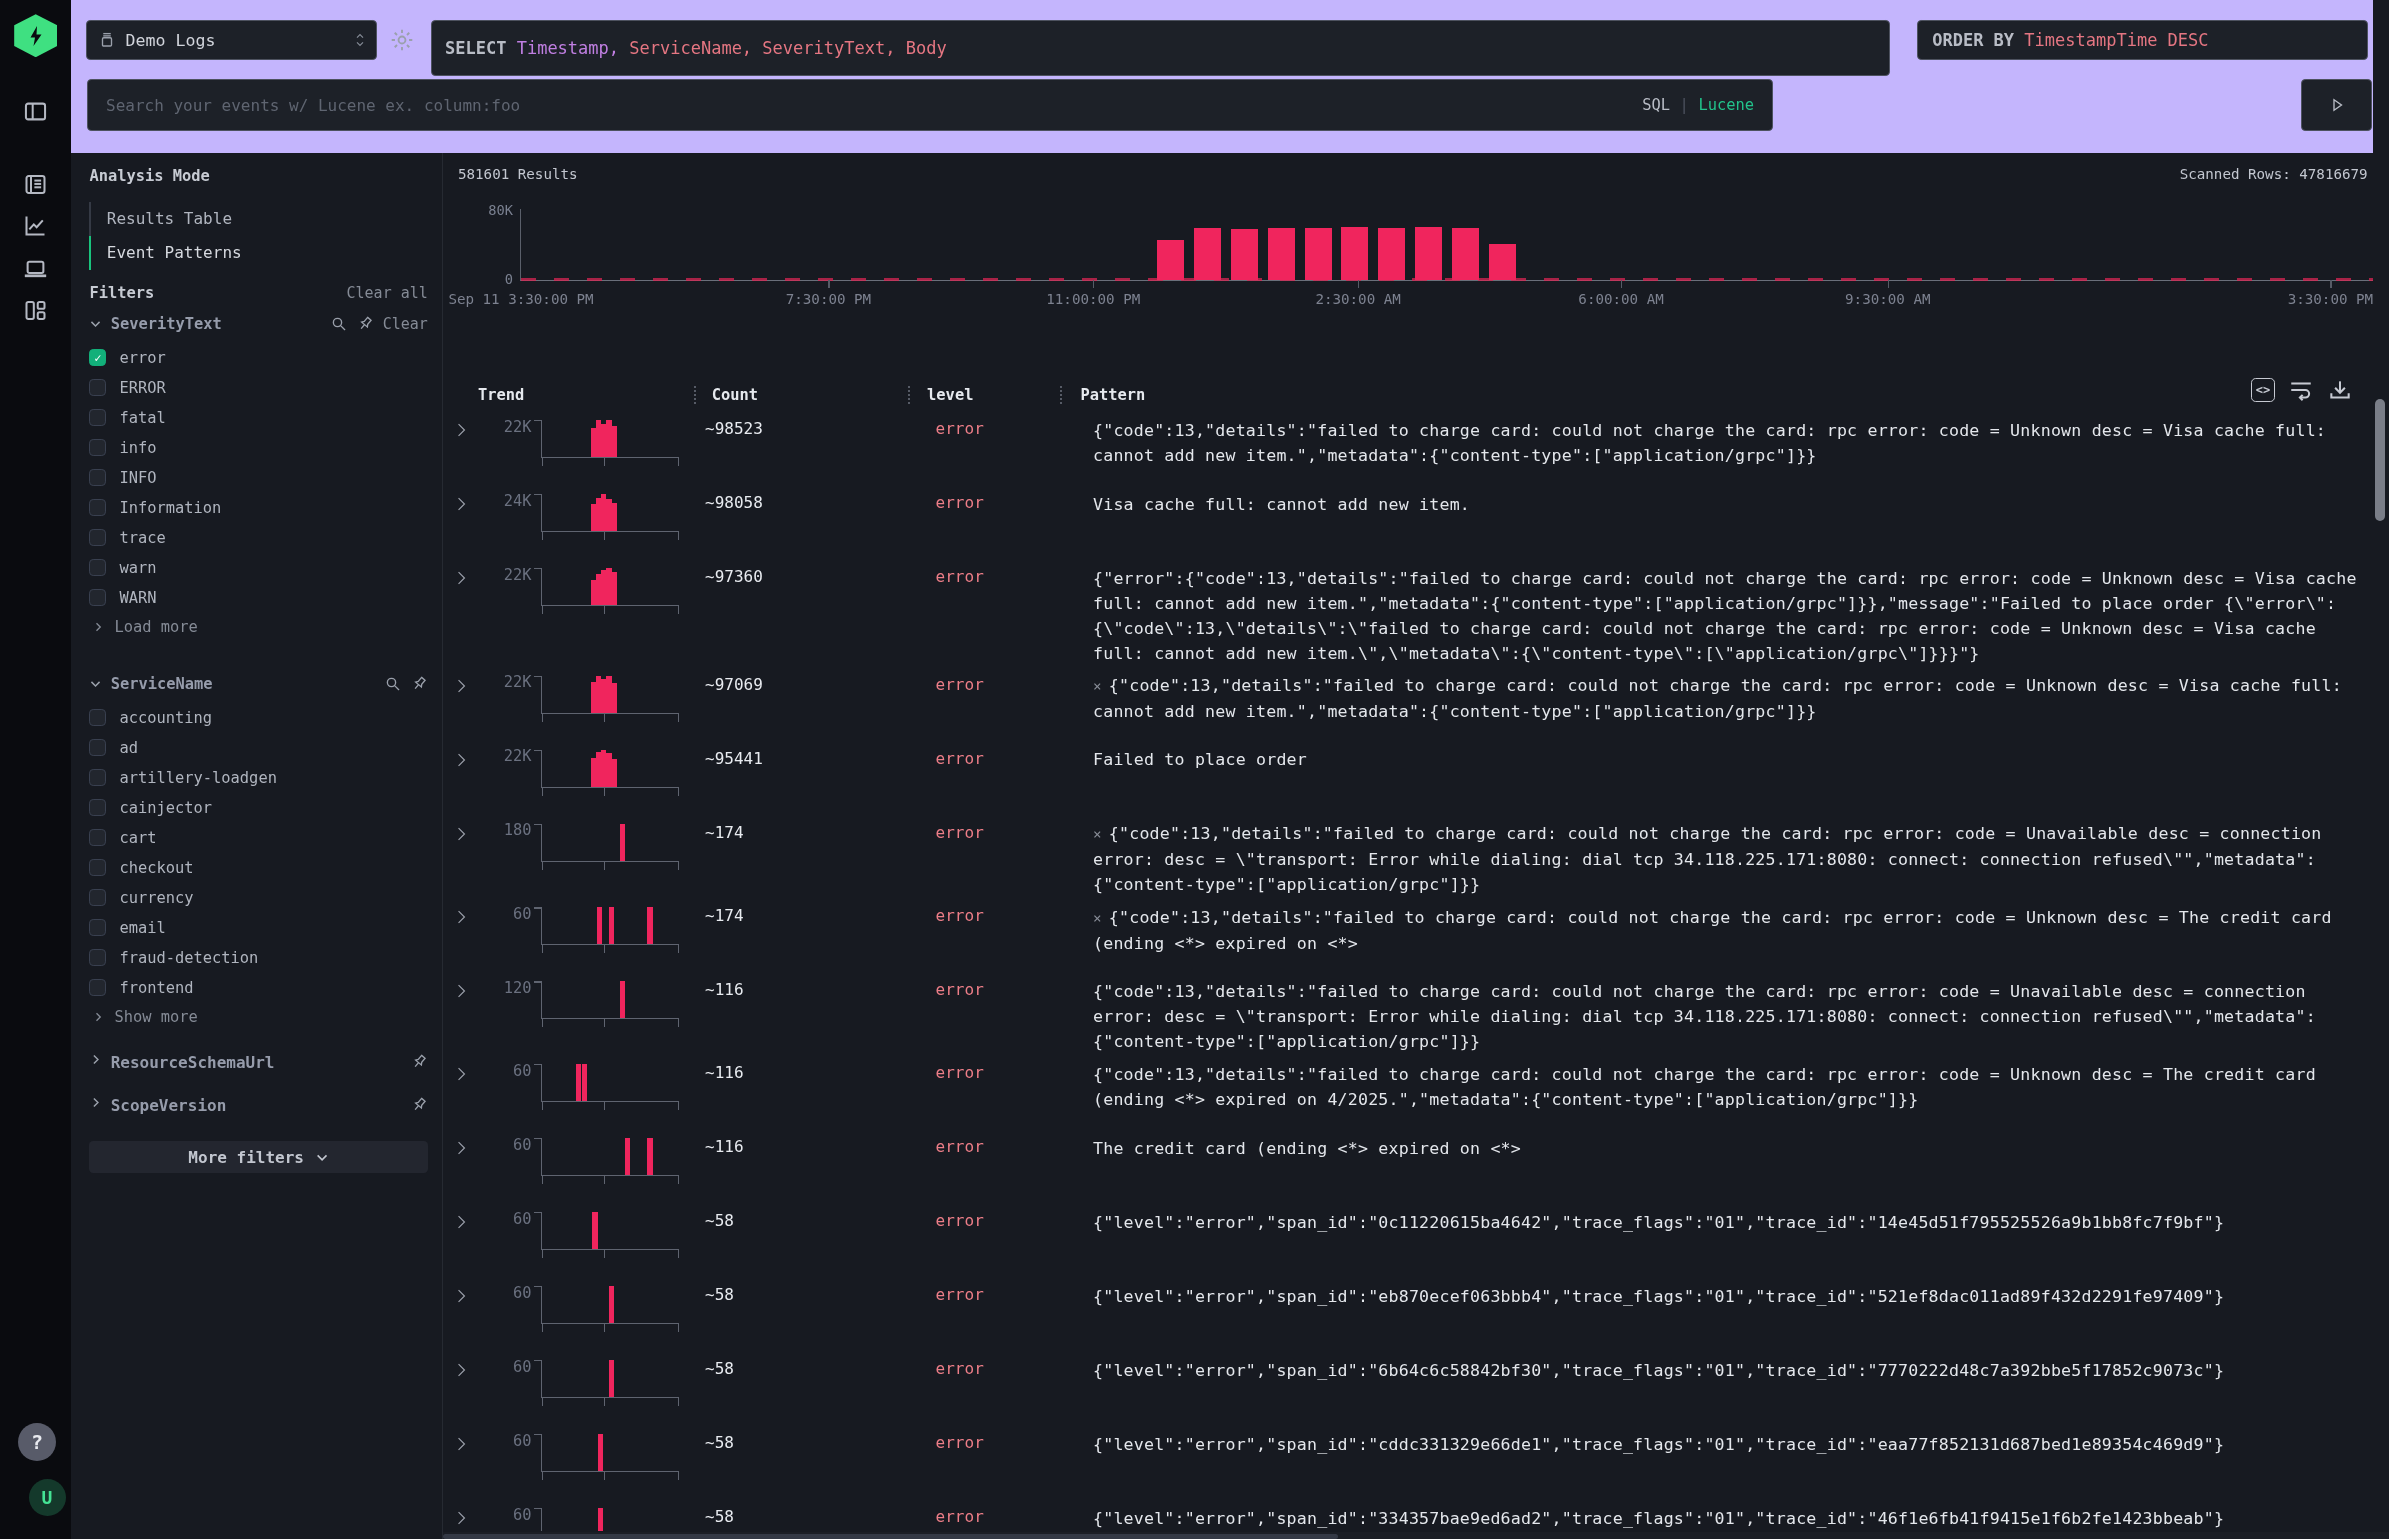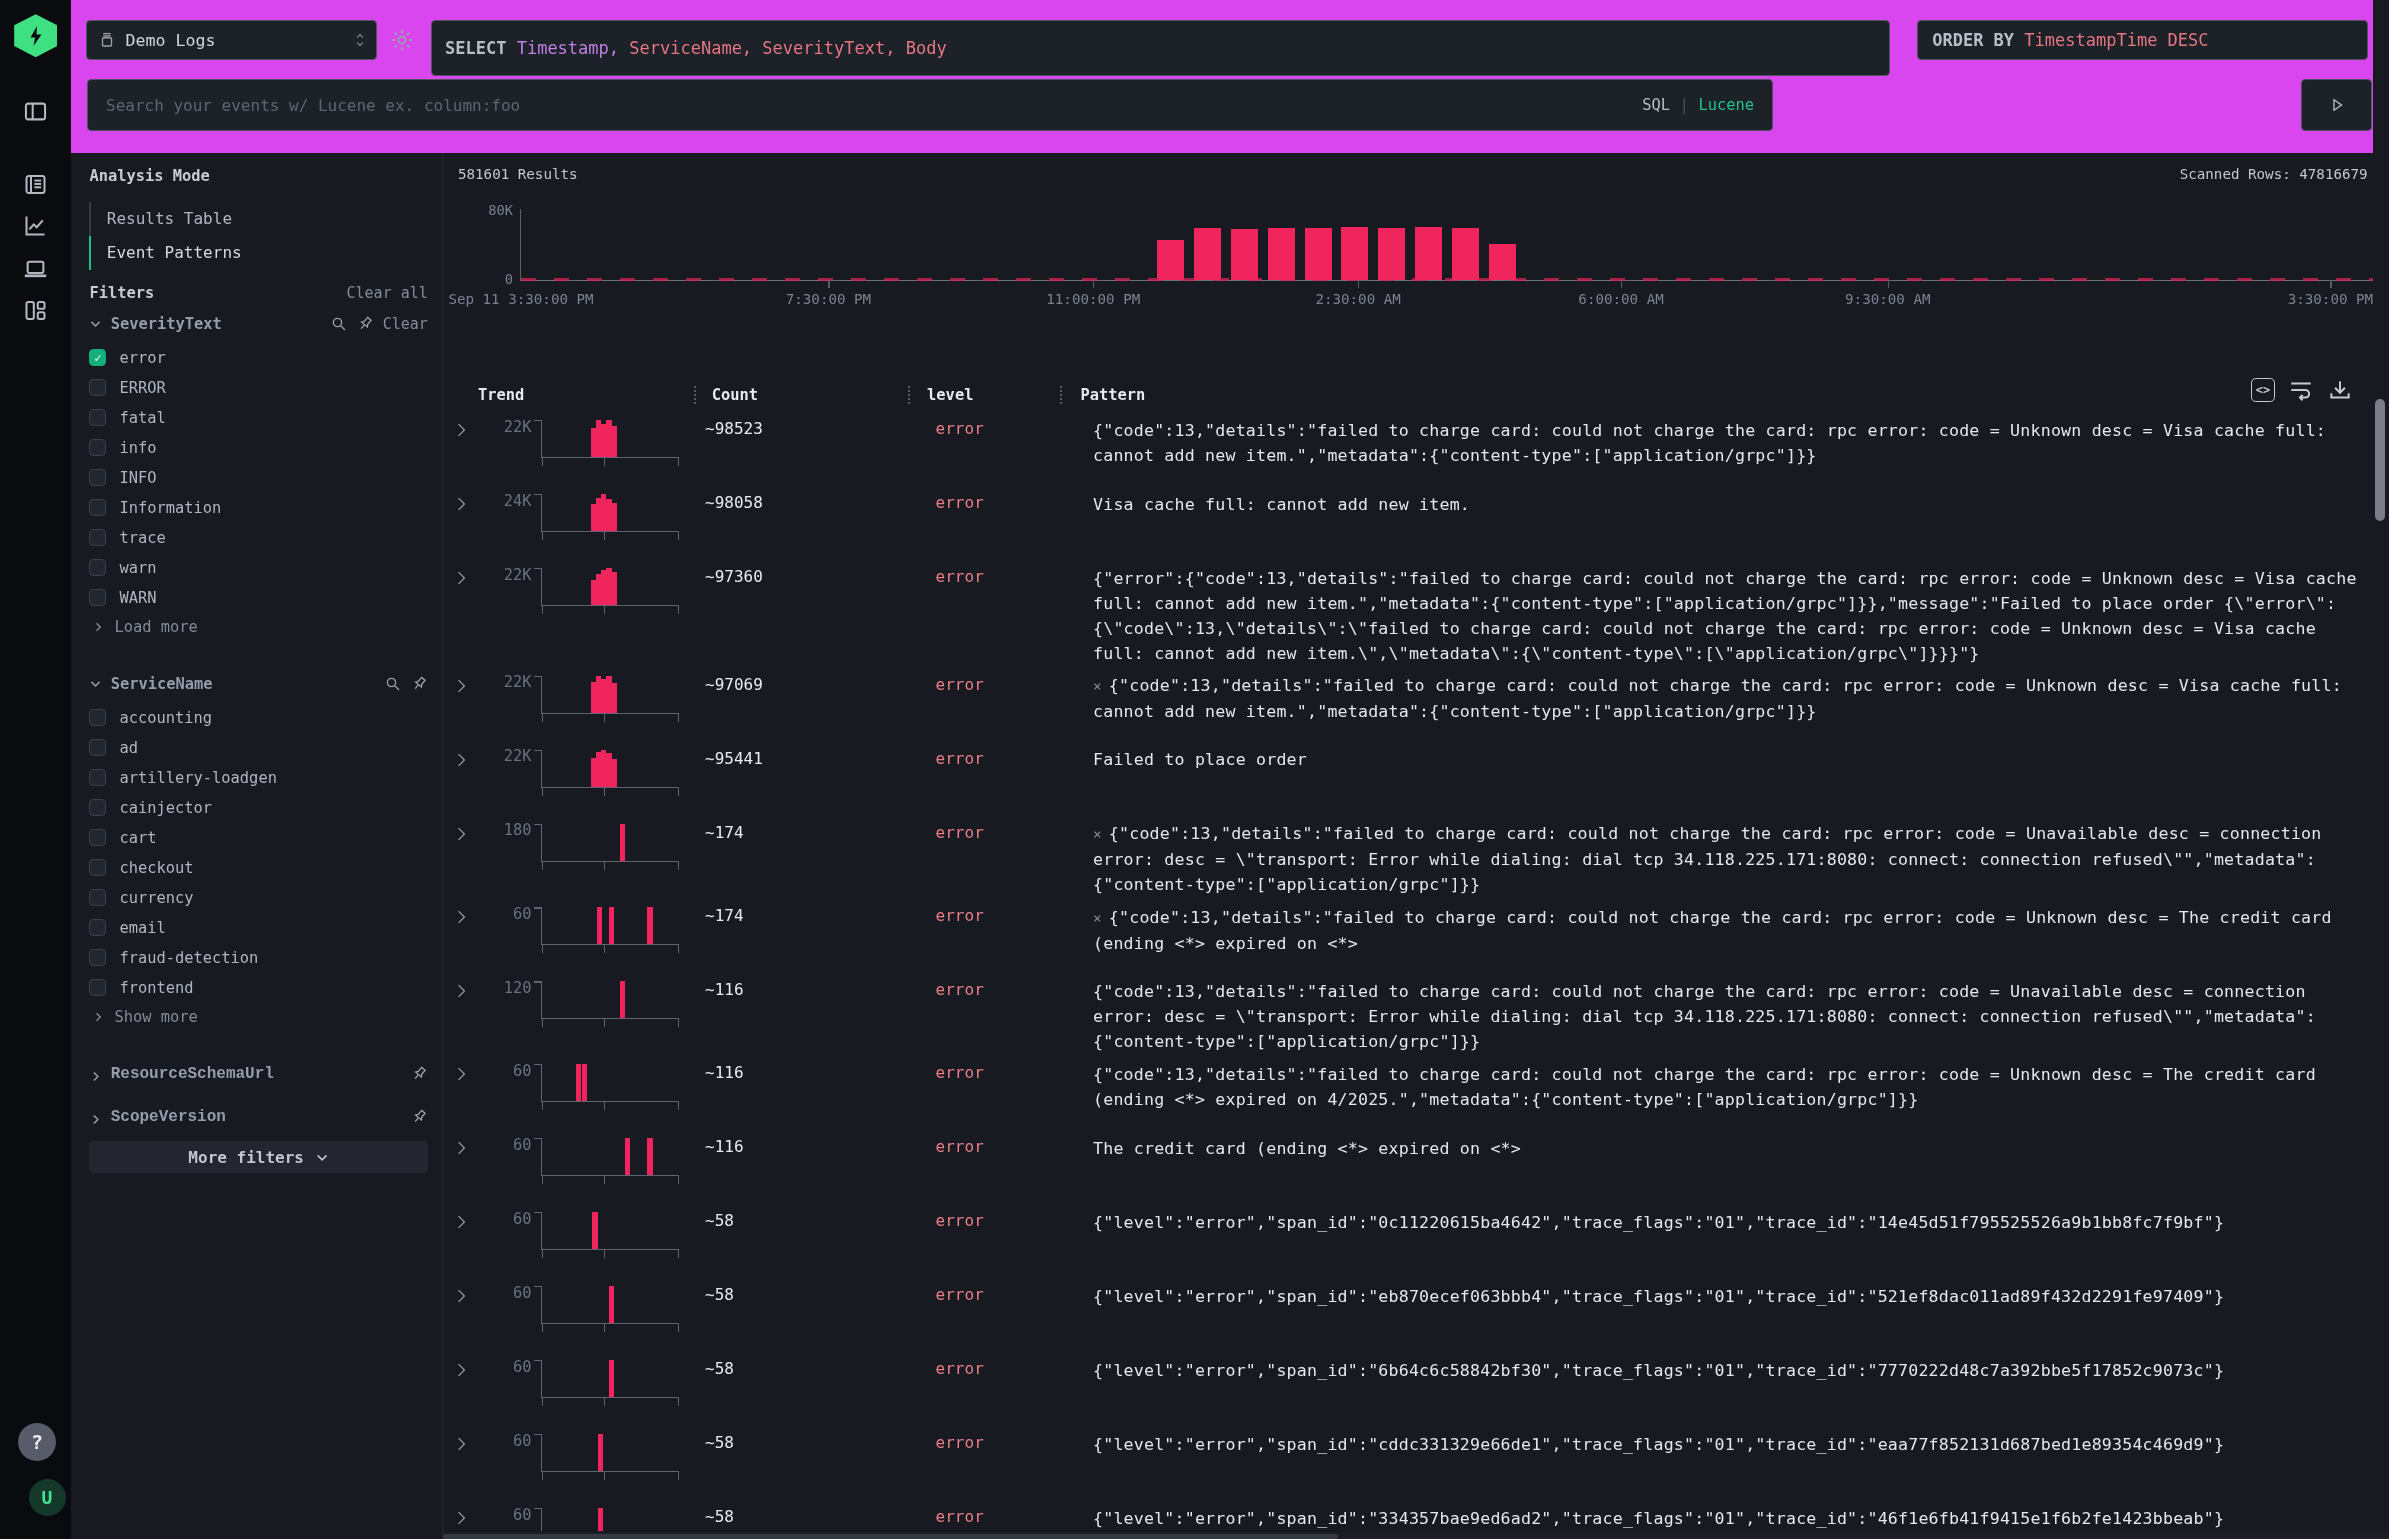--- a/index.html
+++ b/index.html
@@ -9,21 +9,21 @@
   
   .rail{position:absolute;left:0;top:0;width:71px;height:1540px;background:#0a0b0f;border-right:0.6px solid #1e222a;}
   .rail .logo{position:absolute;left:14.2px;top:14.2px;width:43px;height:43px;background:#3fe081;
     clip-path:polygon(50% 0,100% 26%,100% 74%,50% 100%,0 74%,0 26%);display:flex;align-items:center;justify-content:center;}
   .railicon{position:absolute;left:22px;width:27px;height:27px;color:#b4b8c2;}
   .helpbtn{position:absolute;left:18px;top:1423px;width:38px;height:38px;border-radius:50%;background:#585b69;
     color:#e8eaef;font-size:20px;font-weight:bold;display:flex;align-items:center;justify-content:center;}
   .avatar{position:absolute;left:28.5px;top:1479px;width:37px;height:37px;border-radius:50%;background:#14392b;
     color:#44e394;font-size:18px;font-weight:bold;display:flex;align-items:center;justify-content:center;}
   
-  .topbar{position:absolute;left:71px;top:0;right:16px;height:153px;background:#d946ef;border-bottom:0.6px solid #23262e;}
+  .topbar{position:absolute;left:71px;top:0;right:16px;height:153px;background:#c4b5fd;border-bottom:0.6px solid #23262e;}
   .box{position:absolute;background:#1d2128;border:1.2px solid #4d525f;border-radius:4.2px;display:flex;align-items:center;box-sizing:border-box;}
   .src-select{left:15.4px;top:20px;width:291px;height:40px;padding:0 10.7px;gap:9.5px;color:#d2d5dc;font-size:16.6px;}
   .src-select .grow{flex:1;}
   .gearbtn{position:absolute;left:318px;top:27px;width:26px;height:26px;color:#9aa0ab;}
   .querybox{left:360px;top:20px;width:1459px;height:56px;padding:15px 13px;font-size:17px;white-space:nowrap;overflow:hidden;}
   .orderbox{left:1846px;top:20px;width:451px;height:40px;padding:0 14.2px;font-size:17px;white-space:nowrap;}
   .kw{color:#b9bdc6;font-weight:bold;}
   .fld-purple{color:#c07fe2;}
   .fld-red{color:#e57682;}
   .searchbox{left:16px;top:79px;width:1686px;height:52px;padding:0 18px;font-size:16px;}
@@ -47,21 +47,21 @@
   .grp-name{font-size:15.4px;font-weight:bold;color:#969cab;flex:1;}
   .grp-head .icn{width:18px;height:18px;color:#9aa0ab;}
   .chev{color:#9aa0ab;}
   .optlist{margin-top:8.3px;}
   .opt{display:flex;align-items:center;height:30px;gap:13px;}
   .cbx{width:17px;height:17px;border-radius:4.2px;background:#22262e;border:1.2px solid #394050;box-sizing:border-box;
     display:flex;align-items:center;justify-content:center;font-size:12px;color:#fff;}
   .cbx.on{background:#12b07a;border-color:#12b07a;}
   .optlab{font-size:15.4px;color:#b0b5bf;}
   .loadmore{display:flex;align-items:center;height:28.5px;gap:10.7px;font-size:15.4px;color:#858b96;padding-left:2.4px;}
-  .colgrp{margin-top:14.2px;display:flex;align-items:flex-end;gap:8.3px;height:30px;font-family:Liberation Mono, monospace;}
+  .colgrp{margin-top:14.2px;display:flex;align-items:flex-start;gap:8.3px;height:30px;}
   .colgrp .grp-name{font-size:16px;}
   .morefilters{margin-top:15.4px;height:32px;background:#23262f;border-radius:4.2px;display:flex;align-items:center;
     justify-content:center;gap:10.7px;font-size:16px;font-weight:bold;color:#c2c6cf;}
   
   .main{position:absolute;left:442px;top:153px;right:0;bottom:0;background:#171a21;border-left:0.6px solid #262a32;}
   .results-line{position:absolute;left:15px;top:13px;right:21.4px;display:flex;font-size:14.2px;color:#c3c7d0;}
   .results-line .grow{flex:1;}
   .plot{position:absolute;left:77px;top:56px;width:1852px;height:71px;border-left:1.2px solid #5a5f6a;border-bottom:1.2px solid #6a6f7a;}
   .plot .ymax{position:absolute;left:-50px;top:-7.1px;width:42px;text-align:right;font-size:13.7px;color:#7a8090;}
   .plot .ymin{position:absolute;left:-50px;bottom:-7.1px;width:42px;text-align:right;font-size:13.7px;color:#7a8090;}

